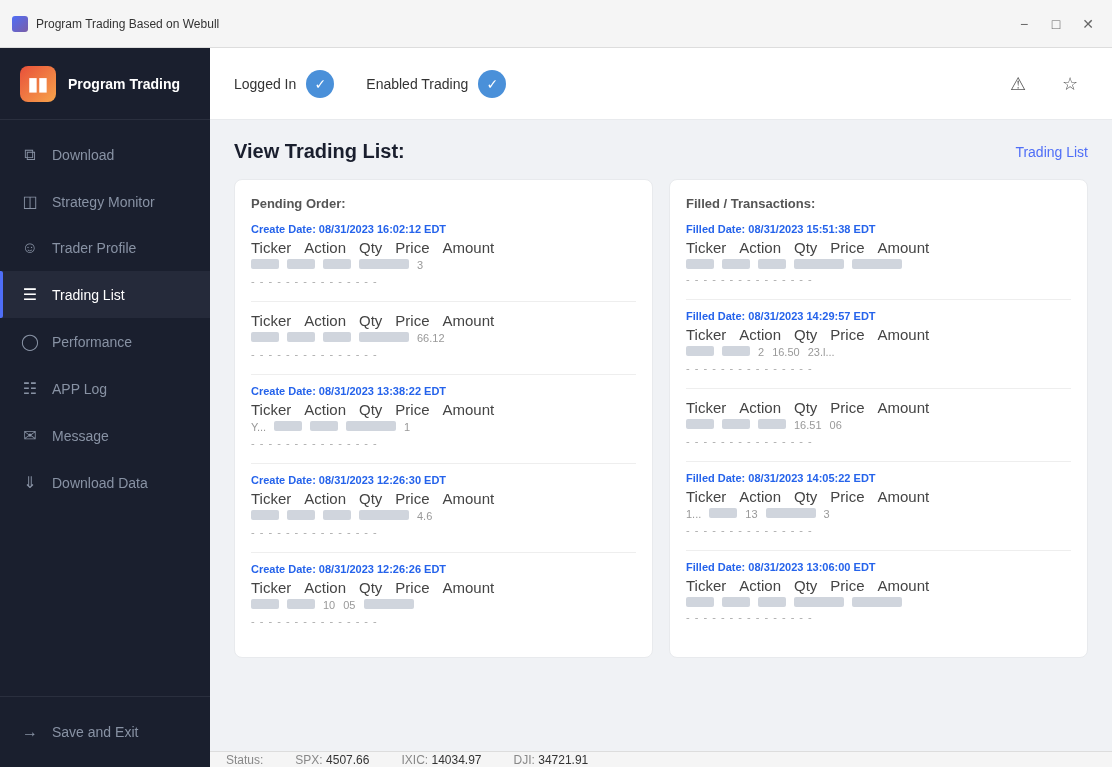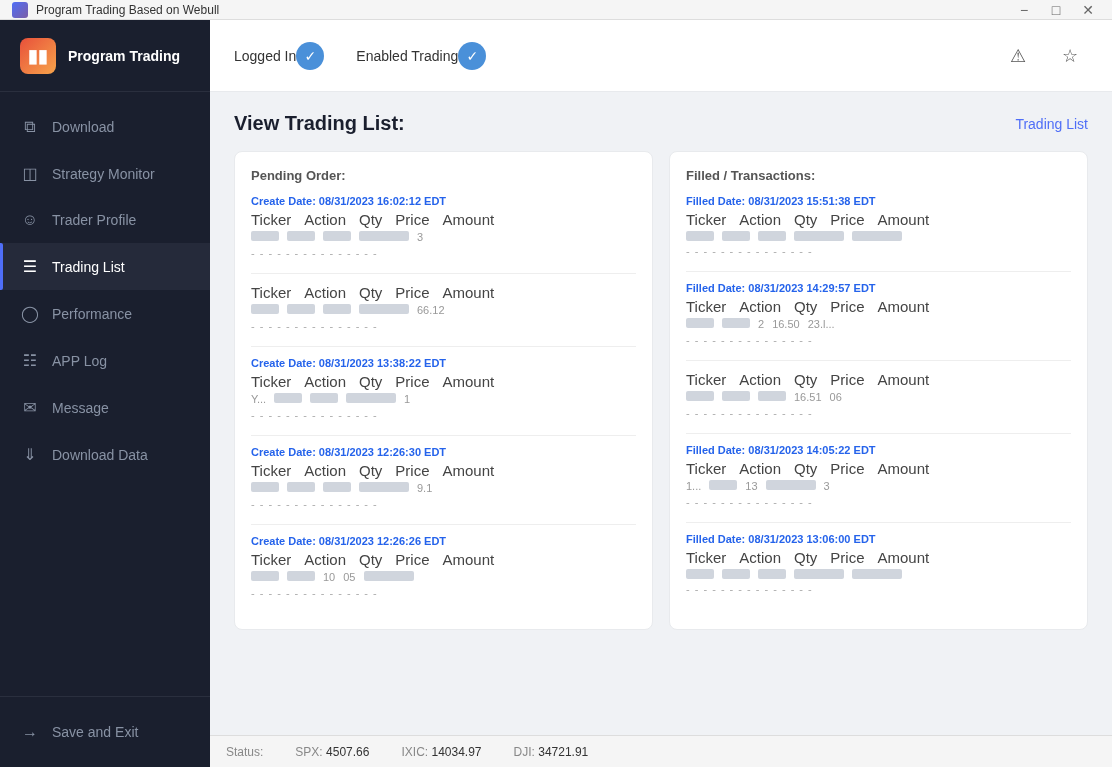--- a/index.html
+++ b/index.html
@@ -8,21 +8,21 @@
       height: 767px;
       font-family: -apple-system, BlinkMacSystemFont, 'Segoe UI', sans-serif;
       background: #f0f2f5;
       overflow: hidden;
       display: flex;
       flex-direction: column;
     }
 
     
     .titlebar {
-      height: 20px;
+      height: 48px;
       background: #f5f5f5;
       display: flex;
       align-items: center;
       justify-content: space-between;
       padding: 0 12px;
       border-bottom: 1px solid #ddd;
       flex-shrink: 0;
     }
     .titlebar-left {
       display: flex;
@@ -157,20 +157,21 @@
       display: flex;
       align-items: center;
       padding: 0 24px;
       border-bottom: 1px solid #e8eaed;
       gap: 32px;
       flex-shrink: 0;
     }
     .header-status {
       display: flex;
       align-items: center;
+      gap: 10px;
       font-size: 14px;
       font-weight: 500;
       color: #333;
     }
     .toggle-switch {
       width: 28px;
       height: 28px;
       background: #4a90d9;
       border-radius: 50%;
       display: flex;
@@ -277,21 +278,21 @@
     .blurred-val.md { width: 50px; }
     .trade-divider {
       color: #aaa;
       font-size: 11px;
       margin: 4px 0;
       letter-spacing: 1px;
     }
 
     
     .status-bar {
-      height: 32px;
+      height: 16px;
       background: #f5f5f5;
       border-top: 1px solid #ddd;
       display: flex;
       align-items: center;
       padding: 0 16px;
       gap: 32px;
       font-size: 12px;
       color: #555;
       flex-shrink: 0;
     }
@@ -468,21 +469,21 @@
               <span>Action</span>
               <span>Qty</span>
               <span>Price</span>
               <span>Amount</span>
             </div>
             <div class="trade-row">
               <span class="blurred-val sm"></span>
               <span class="blurred-val sm"></span>
               <span class="blurred-val sm"></span>
               <span class="blurred-val md"></span>
-              <span>9.1</span>
+              <span>4.6</span>
             </div>
             <div class="trade-divider">- - - - - - - - - - - - - - -</div>
           </div>
 
           <div class="trade-entry">
             <div class="trade-date">Create Date: 08/31/2023 12:26:26 EDT</div>
             <div class="trade-headers">
               <span>Ticker</span>
               <span>Action</span>
               <span>Qty</span>

